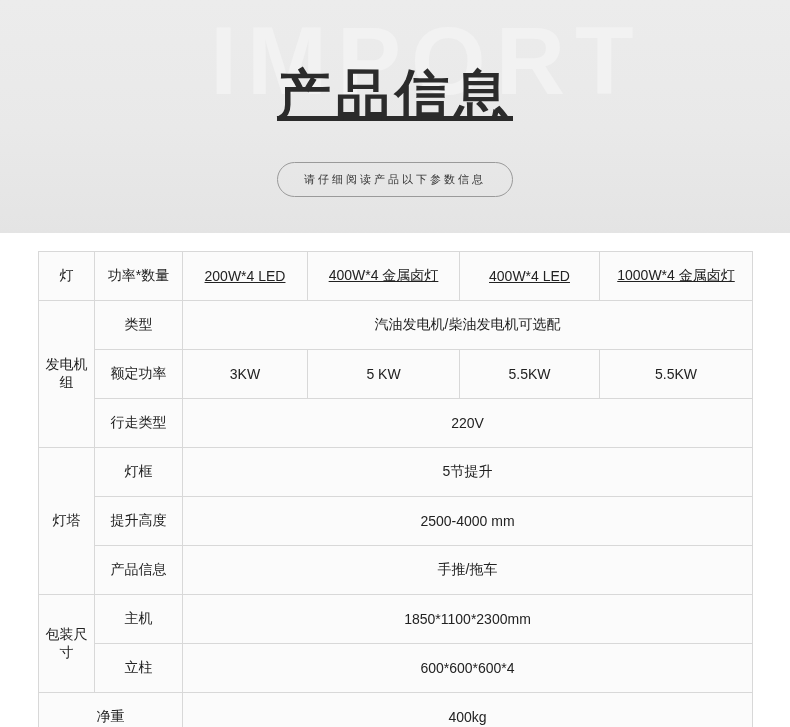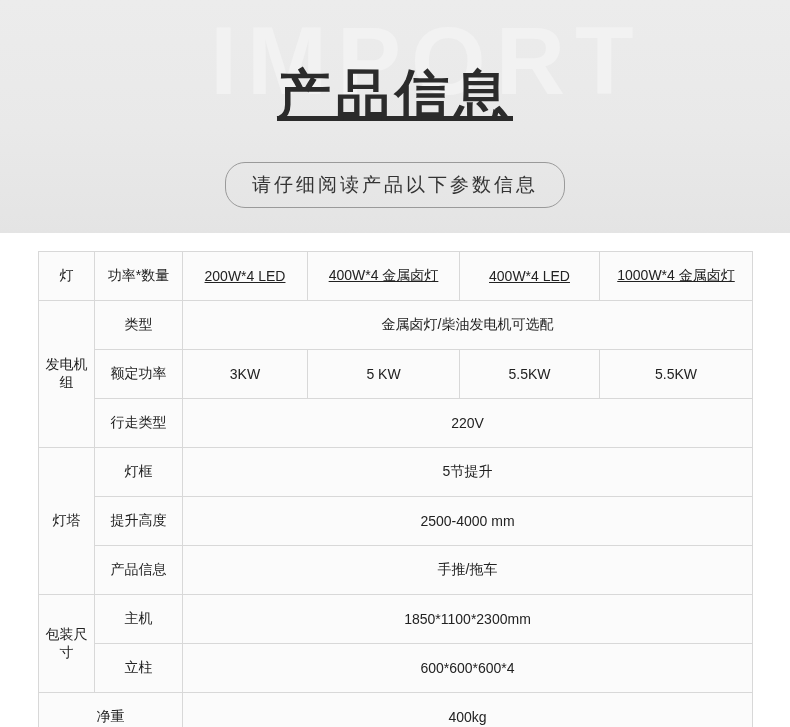--- a/index.html
+++ b/index.html
@@ -55,21 +55,21 @@
     top: 162px;
     left: 0;
     width: 790px;
     display: flex;
     justify-content: center;
   }
   .hero-subtitle {
     border: 1px solid #9a9a9a;
     border-radius: 20px;
     padding: 9px 26px;
-    font-size: 19px;
+    font-size: 11px;
     color: #333333;
     letter-spacing: 3px;
     background: transparent;
     white-space: nowrap;
   }
 
   
   .table-area {
     width: 790px;
     padding: 18px 38px 0 38px;
@@ -136,21 +136,21 @@
         <td class="rowhead">功率*数量</td>
         <td class="small">200W*4 LED</td>
         <td class="small">400W*4 金属卤灯</td>
         <td class="small">400W*4 LED</td>
         <td class="small">1000W*4 金属卤灯</td>
       </tr>
 
       <tr>
         <td class="groupcell" rowspan="3">发电机组</td>
         <td class="rowhead">类型</td>
-        <td colspan="4">金属卤灯/柴油发电机可选配</td>
+        <td colspan="4">汽油发电机/柴油发电机可选配</td>
       </tr>
 
       <tr>
         <td class="rowhead">额定功率</td>
         <td>3KW</td>
         <td>5 KW</td>
         <td>5.5KW</td>
         <td>5.5KW</td>
       </tr>
 

